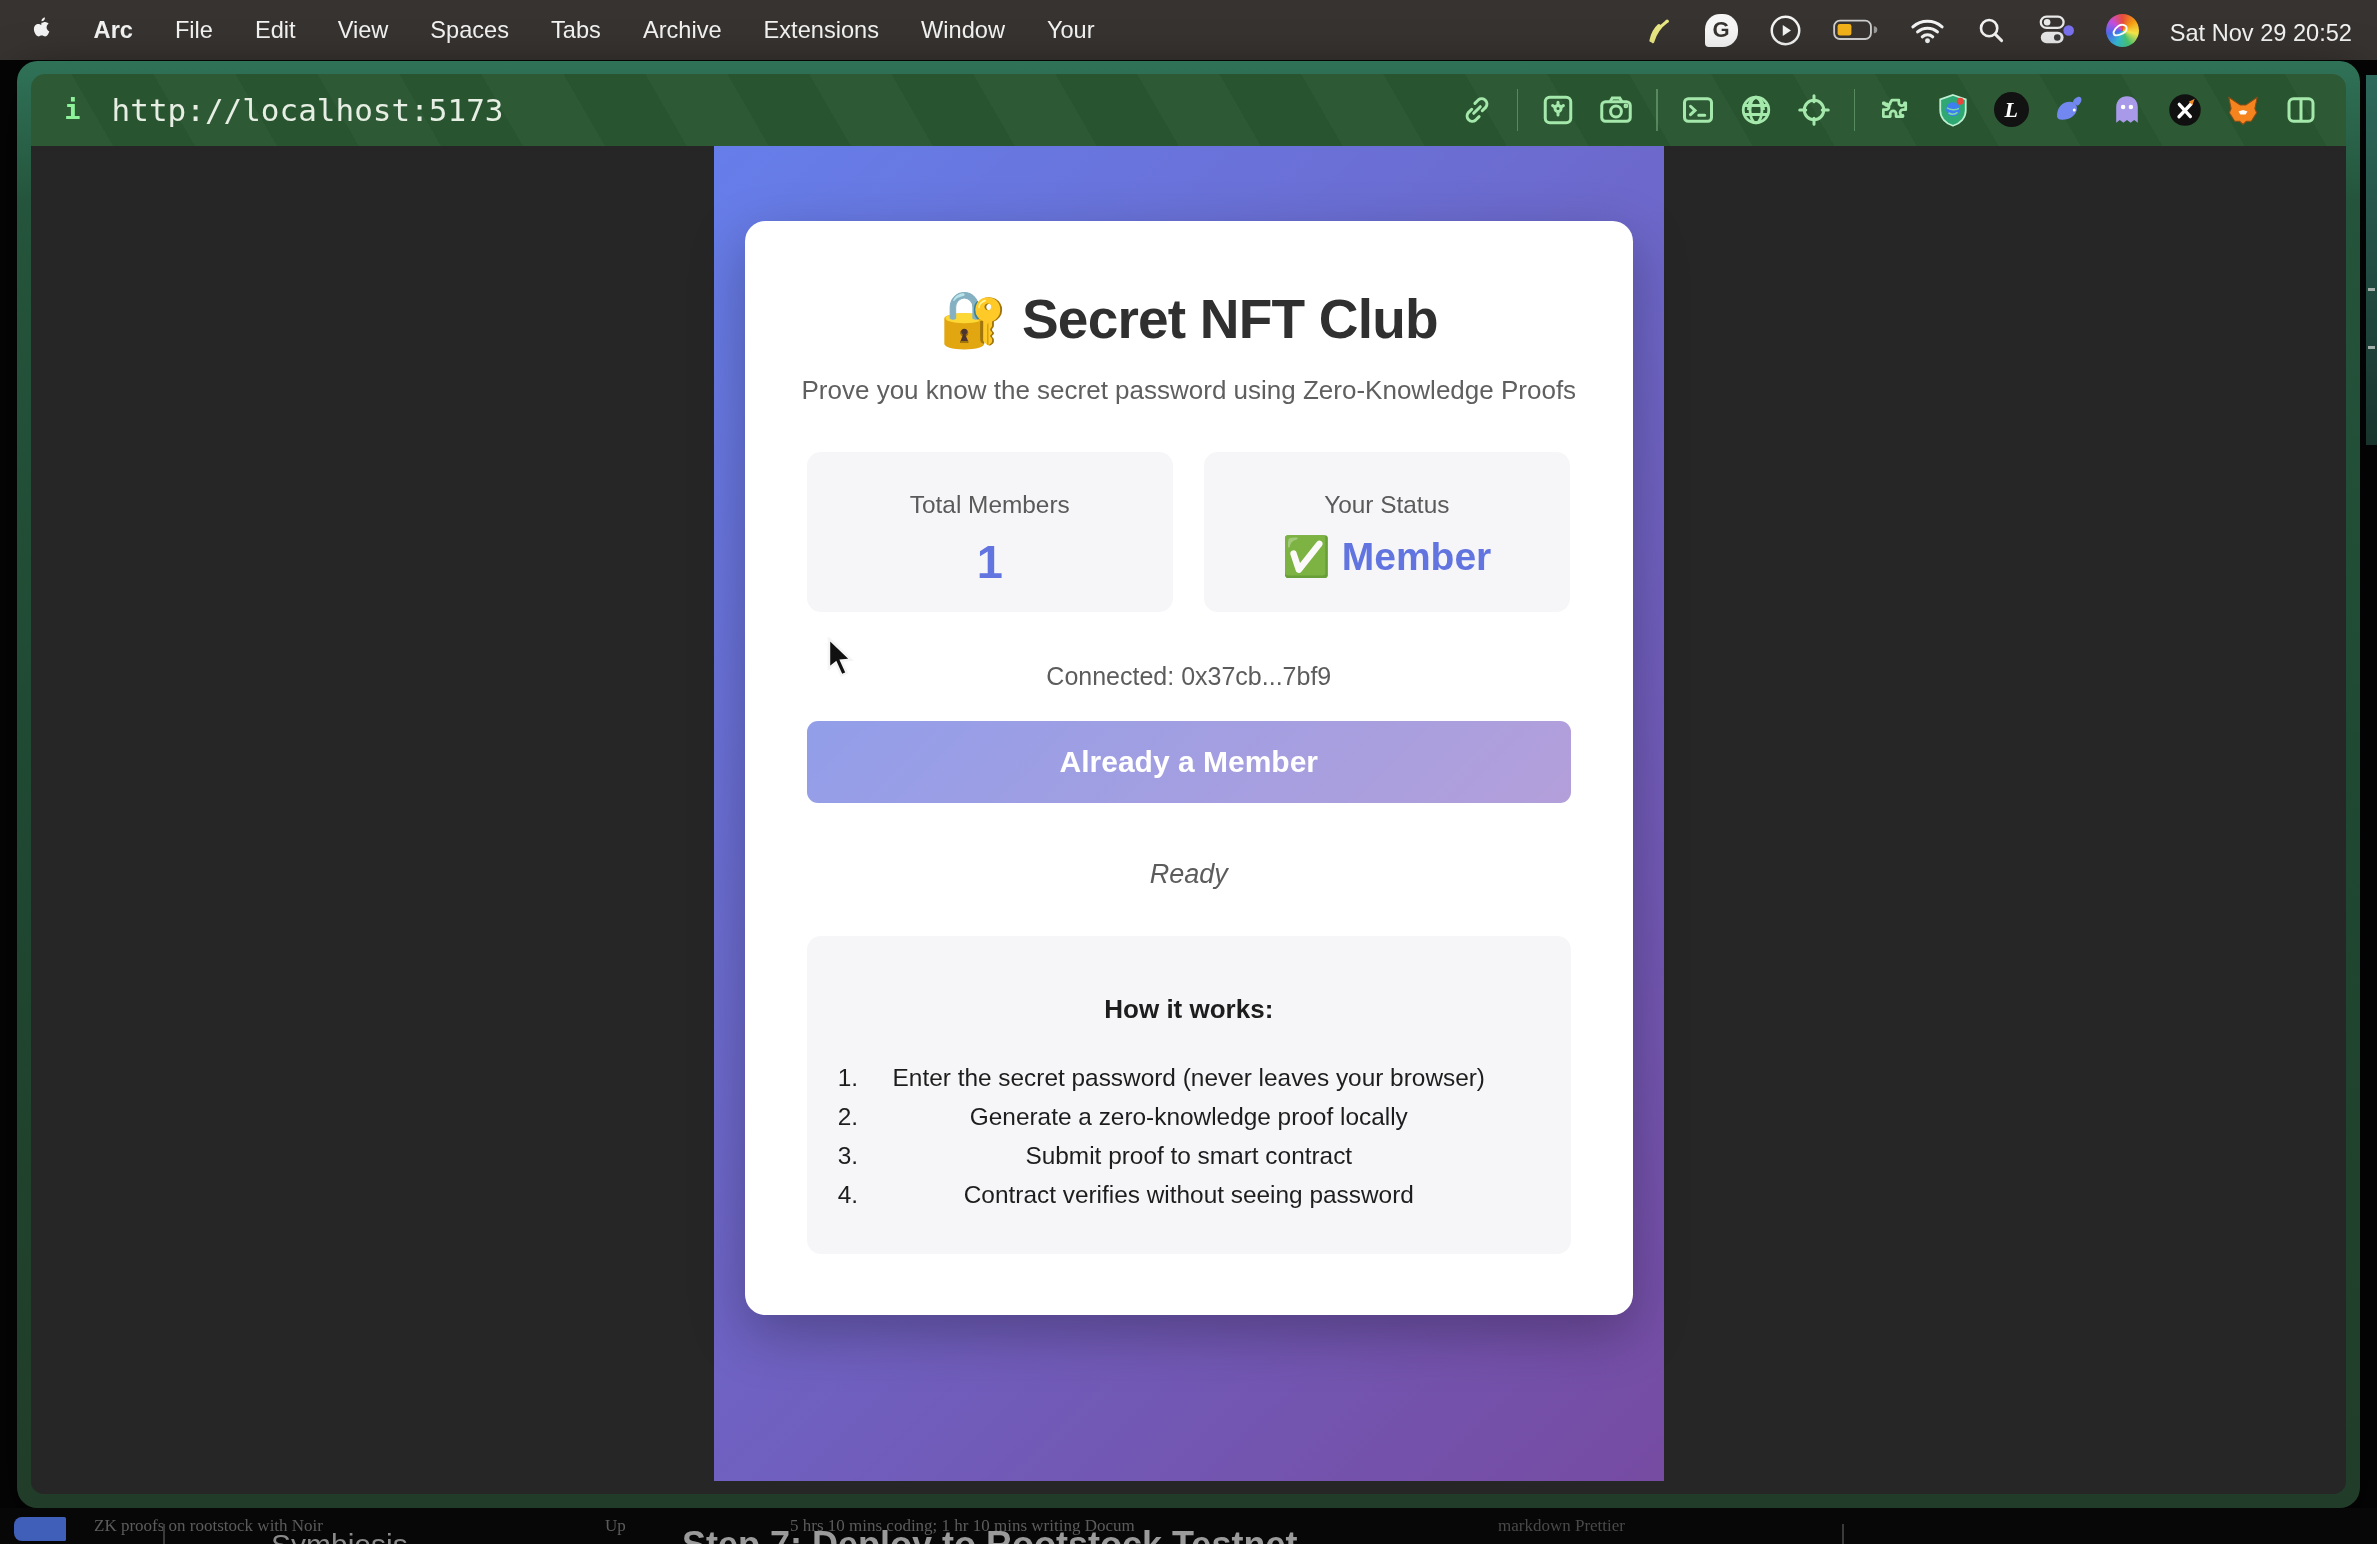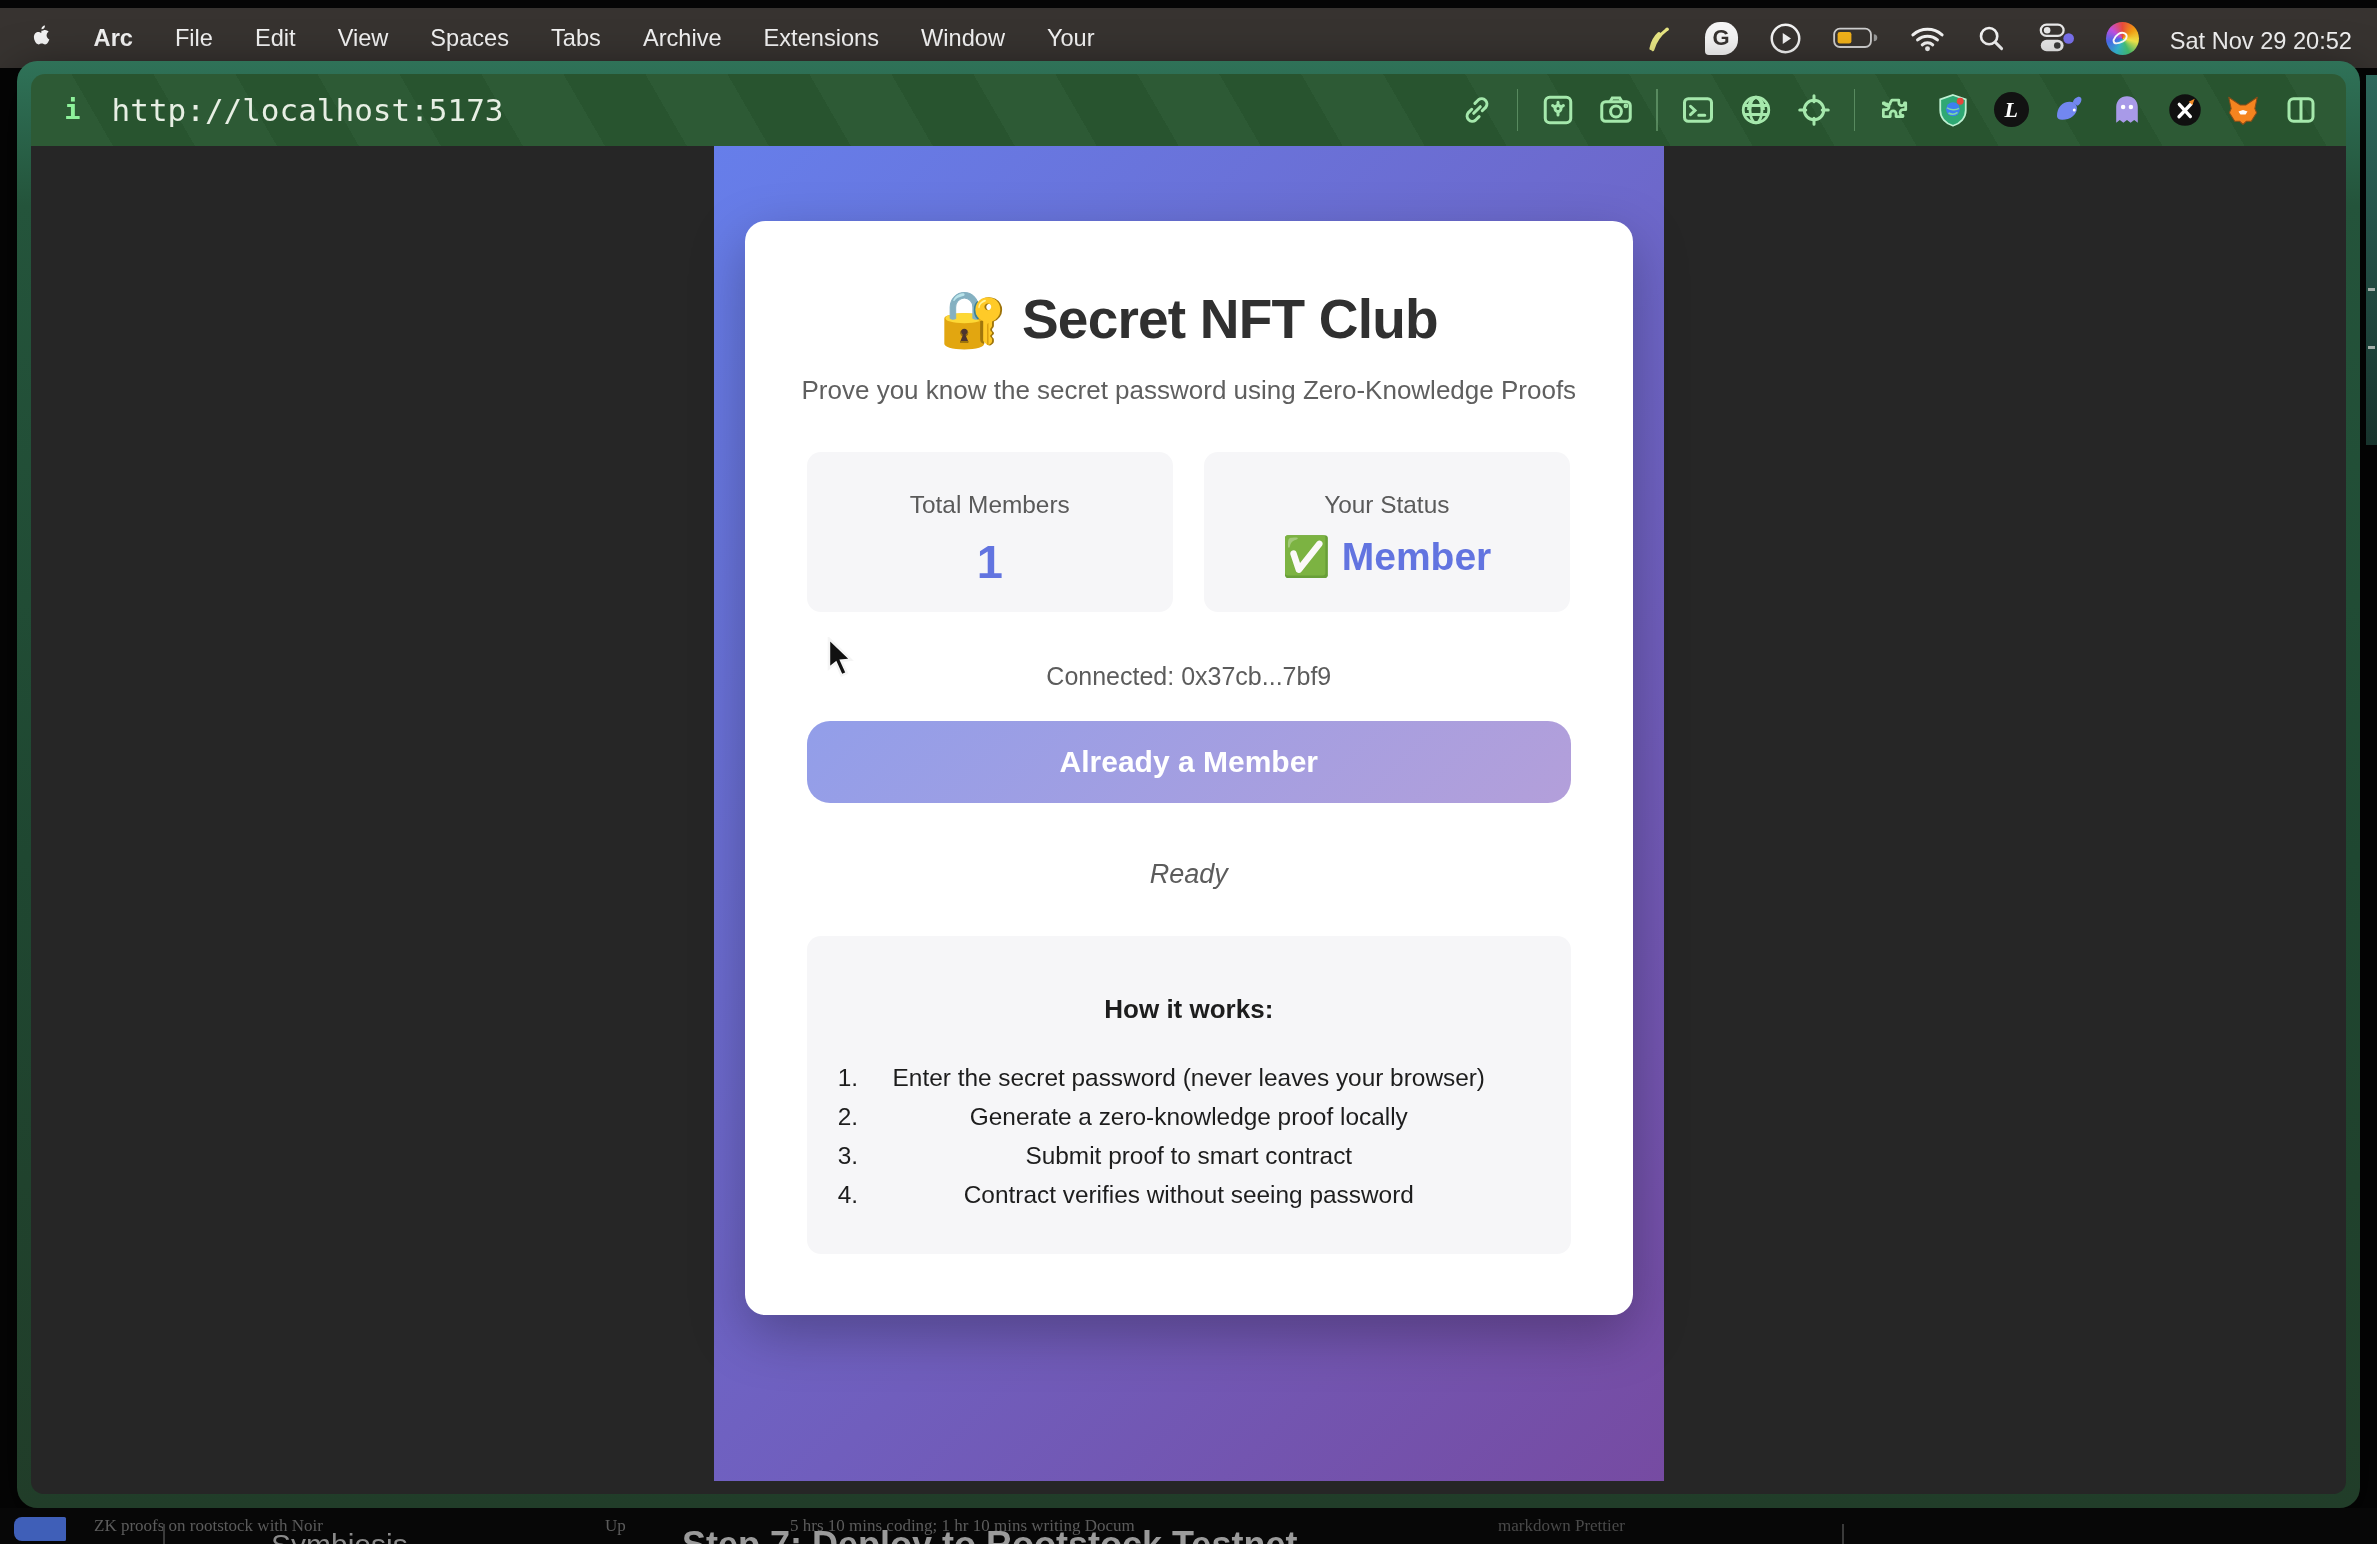--- a/index.html
+++ b/index.html
@@ -1,20 +1,20 @@
 <!DOCTYPE html>
 <html style="font-size:12.6px"><head>
 <meta charset="utf-8">
 <style>
   html,body{margin:0;padding:0;background:#050505;width:2377px;height:1544px;overflow:hidden;
             font-family:"Liberation Sans",sans-serif;-webkit-font-smoothing:antialiased;}
   .screen{position:relative;width:2377px;height:1544px;overflow:hidden;}
 
   
-  .menubar{position:absolute;left:0;top:8px;width:2377px;height:60px;background:#373330;
+  .menubar{position:absolute;left:0;top:0;width:2377px;height:60px;background:#373330;
            display:flex;align-items:center;color:#f3f3f3;font-size:23.6px;}
   .mb-left{display:flex;align-items:center;gap:42px;padding-left:28px;}
   .mb-item{white-space:nowrap;cursor:default;}
   .mb-item.app{font-weight:bold;}
   .mb-right{margin-left:auto;display:flex;align-items:center;gap:31px;padding-right:25px;}
   .mb-ico{display:flex;align-items:center;justify-content:center;height:35px;}
   .clock{font-size:23.6px;white-space:nowrap;margin-top:7px;}
 
   
   .arc-window{position:absolute;left:17.3px;top:61px;width:2343px;height:1447px;border-radius:20.4px;
@@ -41,21 +41,21 @@
         border-radius:20.4px;box-shadow:0 19px 55px rgba(0,0,0,.28);text-align:center;color:#2f2f2f;}
   .card-title{padding-top:66px;font-size:55px;font-weight:bold;color:#303030;letter-spacing:-0.8px;}
   .card-subtitle{margin-top:23.6px;font-size:26px;color:#5f5f5f;}
   .stats-row{margin:46px auto 0;width:764px;display:flex;gap:31px;}
   .stat-box{width:366px;height:160px;background:#f6f6f8;border-radius:14px;box-sizing:border-box;}
   .stat-label{margin-top:39px;font-size:24.4px;color:#5a5a5a;}
   .stat-value{margin-top:15.7px;font-size:47px;font-weight:bold;color:#6274e0;}
   .stat-value.member{font-size:39px;}
   .connected{margin-top:50px;font-size:25px;color:#5c5c5c;}
   .member-button{display:block;margin:30px auto 0;width:764px;height:82px;border:none;
-        border-radius:23px;background:linear-gradient(135deg,#929ee9 0%,#b39fda 100%);
+        border-radius:11px;background:linear-gradient(135deg,#929ee9 0%,#b39fda 100%);
         color:#ffffff;font-size:30px;font-weight:bold;font-family:"Liberation Sans",sans-serif;
         cursor:pointer;}
   .ready-status{margin-top:56px;font-size:27px;font-style:italic;color:#5c5c5c;}
   .how-box{margin:46px auto 0;width:764px;height:318px;background:#f6f6f8;border-radius:14px;
            box-sizing:border-box;padding-top:58px;}
   .how-title{font-size:26px;font-weight:bold;color:#1d1d1d;}
   .steps{margin-top:33px;}
   .step{position:relative;height:39px;line-height:39px;font-size:24.4px;color:#1d1d1d;}
   .step-num{position:absolute;left:31px;}
 

